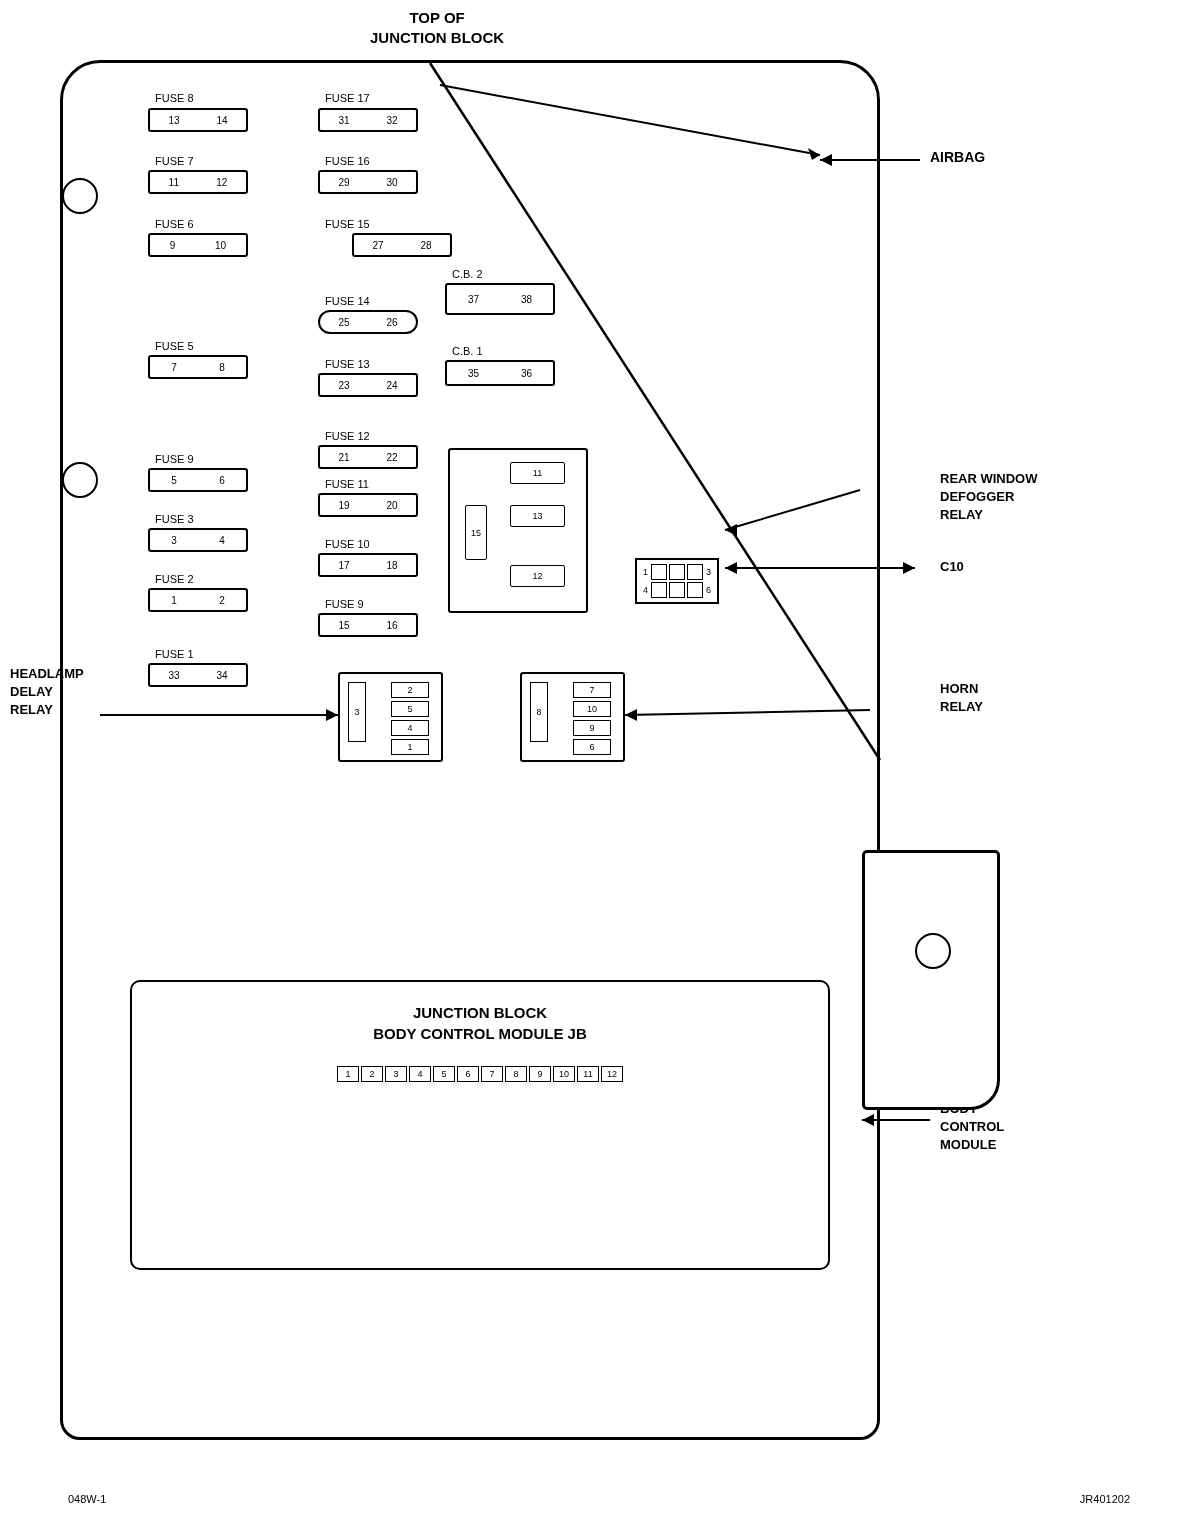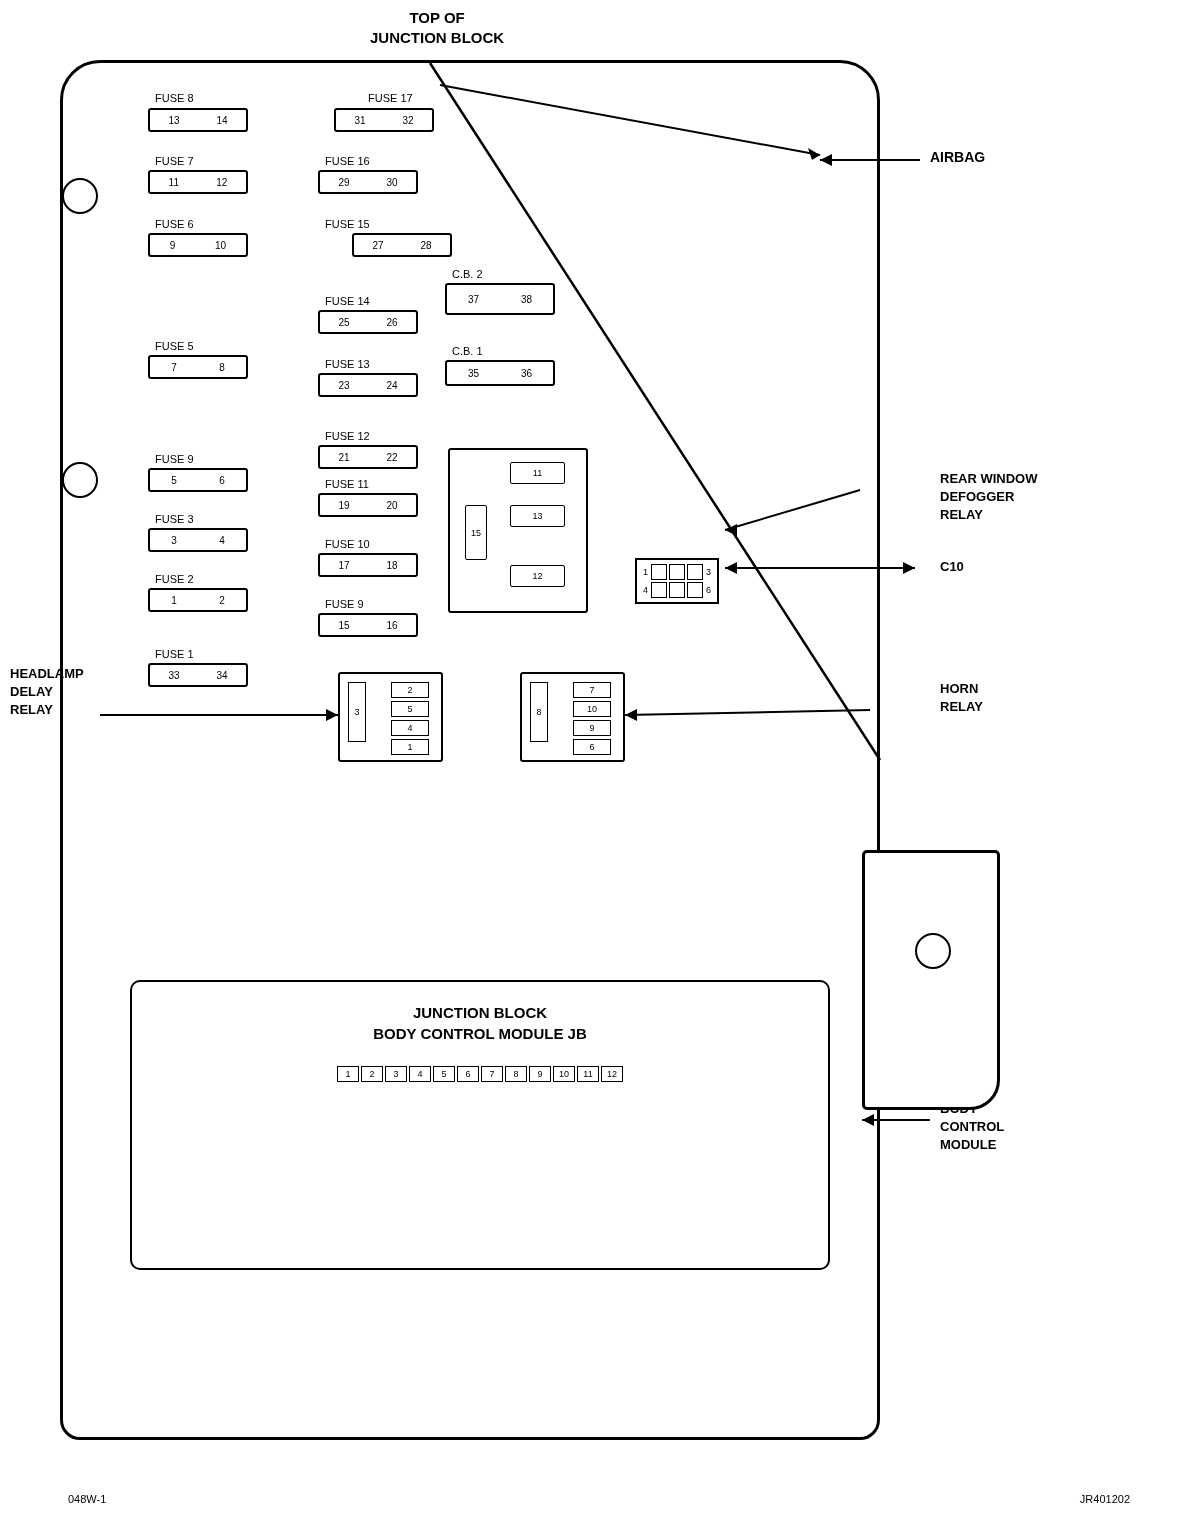--- a/index.html
+++ b/index.html
@@ -210,40 +210,40 @@
     <span>1</span>
     <span>2</span>
   </div>
 
   <div class="fuse-label" style="top:648px; left:155px;">FUSE 1</div>
   <div class="fuse-box" style="top:663px; left:148px; width:100px; height:24px;">
     <span>33</span>
     <span>34</span>
   </div>
 
-  <div class="fuse-label" style="top:92px; left:325px;margin-left:43px;">FUSE 17</div>
-  <div class="fuse-box" style="top:108px; left:318px; width:100px; height:24px;margin-left:16px;">
+  <div class="fuse-label" style="top:92px; left:325px;">FUSE 17</div>
+  <div class="fuse-box" style="top:108px; left:318px; width:100px; height:24px;">
     <span>31</span>
     <span>32</span>
   </div>
 
   <div class="fuse-label" style="top:155px; left:325px;">FUSE 16</div>
   <div class="fuse-box" style="top:170px; left:318px; width:100px; height:24px;">
     <span>29</span>
     <span>30</span>
   </div>
 
   <div class="fuse-label" style="top:218px; left:325px;">FUSE 15</div>
   <div class="fuse-box" style="top:233px; left:318px; width:100px; height:24px;margin-left:34px;">
     <span>27</span>
     <span>28</span>
   </div>
 
   <div class="fuse-label" style="top:295px; left:325px;">FUSE 14</div>
-  <div class="fuse-box" style="top:310px; left:318px; width:100px; height:24px;">
+  <div class="fuse-box" style="top:310px; left:318px; width:100px; height:24px;border-radius:12px;">
     <span>25</span>
     <span>26</span>
   </div>
 
   <div class="fuse-label" style="top:358px; left:325px;">FUSE 13</div>
   <div class="fuse-box" style="top:373px; left:318px; width:100px; height:24px;">
     <span>23</span>
     <span>24</span>
   </div>
 

